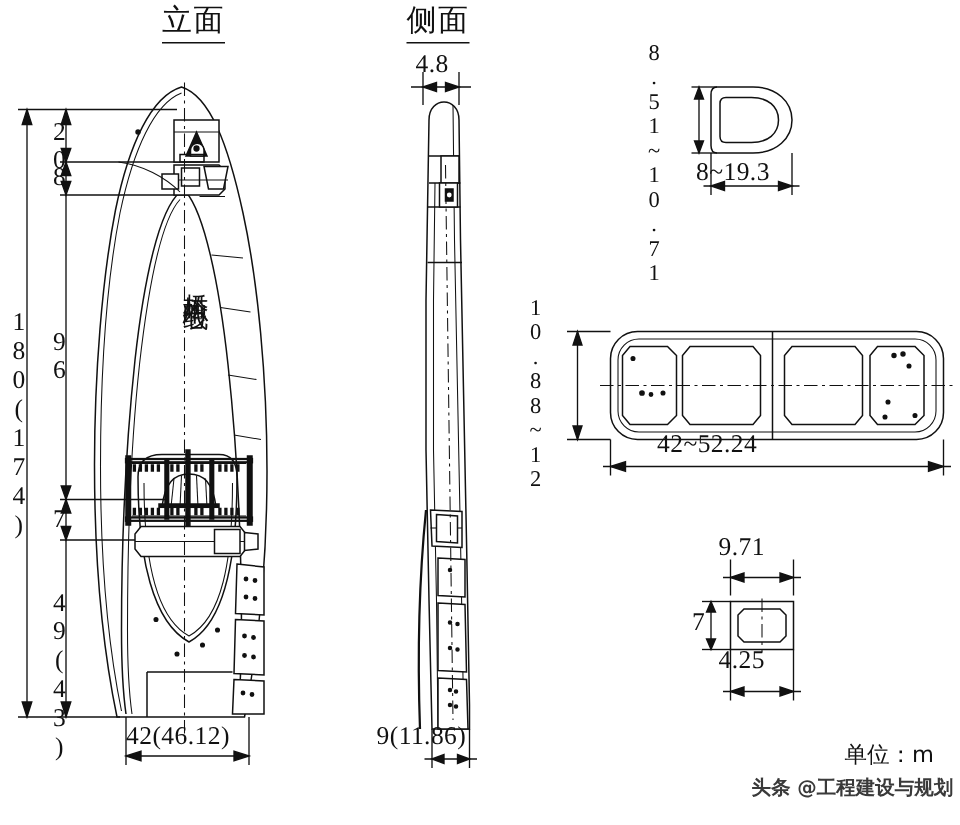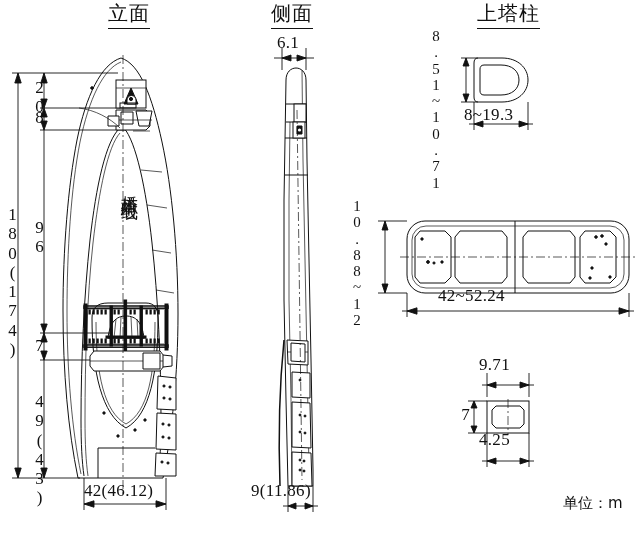--- a/index.html
+++ b/index.html
@@ -49,21 +49,20 @@
   .solidfill{fill:#111;stroke:#111;}
   .white{fill:#fff;}
 </style>
 </head>
 <body>
 
 <div id="root">
 
   <div class="abs title cjk" style="left:108px;top:0px;">立面</div>
   <div class="abs title cjk" style="left:271px;top:0px;">侧面</div>
-  <div class="abs title cjk" style="left:477px;top:0px;">上塔柱</div>
 
   <svg class="abs" style="left:0px;top:0px;" width="250" height="530">
 
     <g class="dim">
       <line x1="12" y1="73" x2="118" y2="73"></line>
       <line x1="12" y1="478" x2="80" y2="478"></line>
       <line x1="40" y1="108" x2="120" y2="108"></line>
       <line x1="40" y1="130" x2="126" y2="130"></line>
       <line x1="40" y1="333" x2="112" y2="333"></line>
       <line x1="40" y1="360" x2="112" y2="360"></line>
@@ -346,21 +345,21 @@
 
     <g class="dim">
       <line x1="38" y1="486" x2="38" y2="512"></line>
       <line x1="63" y1="486" x2="63" y2="512"></line>
       <line x1="33" y1="506" x2="68" y2="506"></line>
       <path class="solidfill" d="M38,506 l8,-3 l0,6 z"></path>
       <path class="solidfill" d="M63,506 l-8,-3 l0,6 z"></path>
     </g>
   </svg>
 
-  <div class="abs dimtxt" style="left:277px;top:33px;">6.1</div>
+  <div class="abs dimtxt" style="left:277px;top:33px;">4.8</div>
   <div class="abs dimtxt" style="left:251px;top:481px;">9(11.86)</div>
 
   <svg class="abs" style="left:430px;top:50px;" width="180" height="100">
 
     <path class="ln" d="
       M48,8
       L72,8
       C 88,8 98,18 98,30
       C 98,42 88,52 72,52
       L48,52
@@ -474,14 +473,15 @@
       <path class="solidfill" d="M57,106 l9,-3 l0,6 z"></path>
       <path class="solidfill" d="M99,106 l-9,-3 l0,6 z"></path>
     </g>
   </svg>
 
   <div class="abs dimtxt" style="left:479px;top:355px;">9.71</div>
   <div class="abs dimtxt vtxt" style="left:455px;top:405px;">7</div>
   <div class="abs dimtxt" style="left:479px;top:430px;">4.25</div>
 
   <div class="abs unit cjk" style="left:563px;top:494px;">单位：m</div>
+  <div class="abs wm" style="left:501px;top:516px;">头条 @工程建设与规划</div>
 
 </div>
 
 </body></html>

